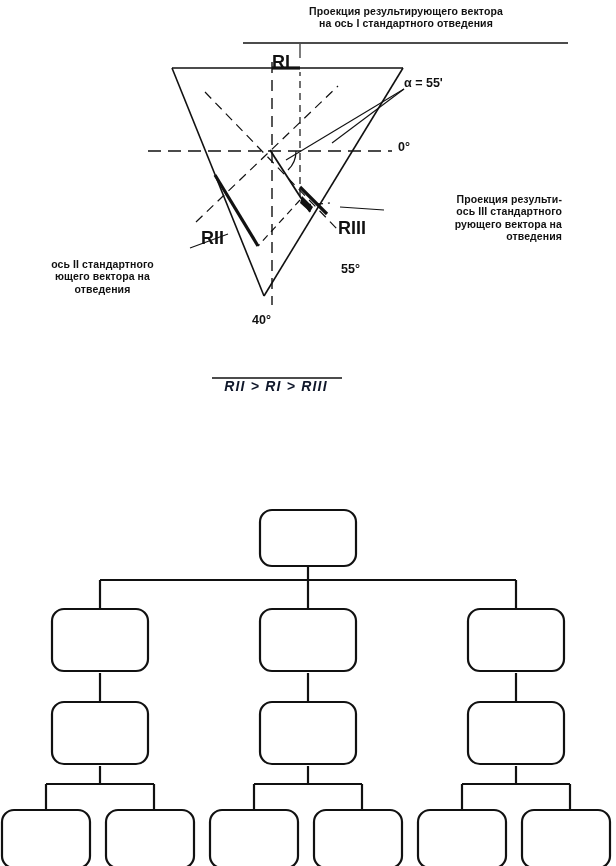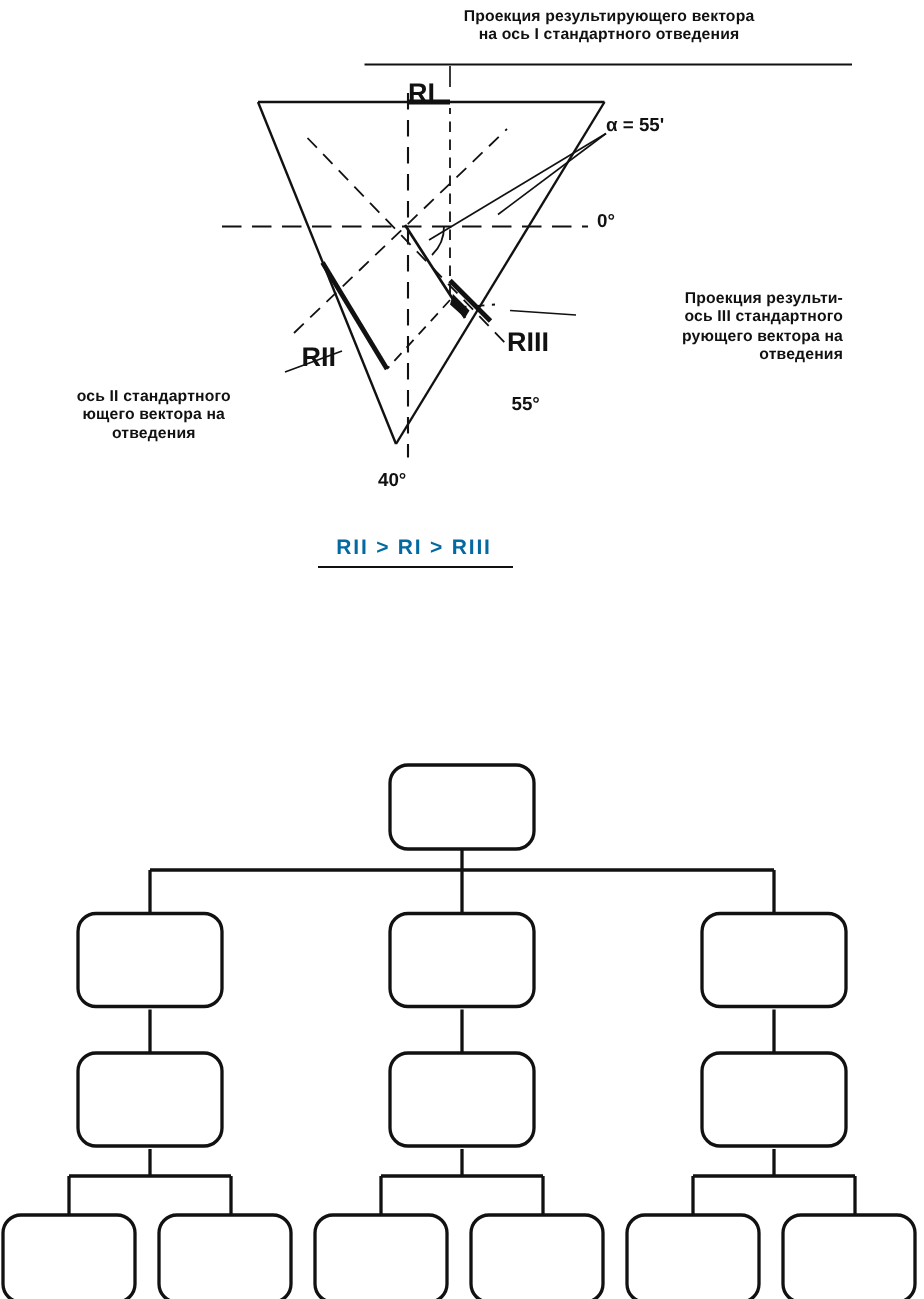--- a/index.html
+++ b/index.html
@@ -55,28 +55,29 @@
   .angle-label {
     position: absolute;
     font-family: "Liberation Sans", sans-serif;
     font-size: 12.5px;
     font-weight: bold;
     color: #111;
   }
   #inequality {
     position: absolute;
     left: 196px;
-    top: 356px;
+    top: 378px;
     width: 160px;
     text-align: center;
     font-family: "Liberation Sans", sans-serif;
     font-size: 14px;
     font-weight: bold;
     letter-spacing: 1.2px;
-    color: #0369a1;
+    color: #0f172a;
+    font-style: italic;
   }
   
   #figure-two {
     position: absolute;
     left: 0;
     top: 470px;
     width: 616px;
     height: 396px;
   }
   #figure-two svg {

